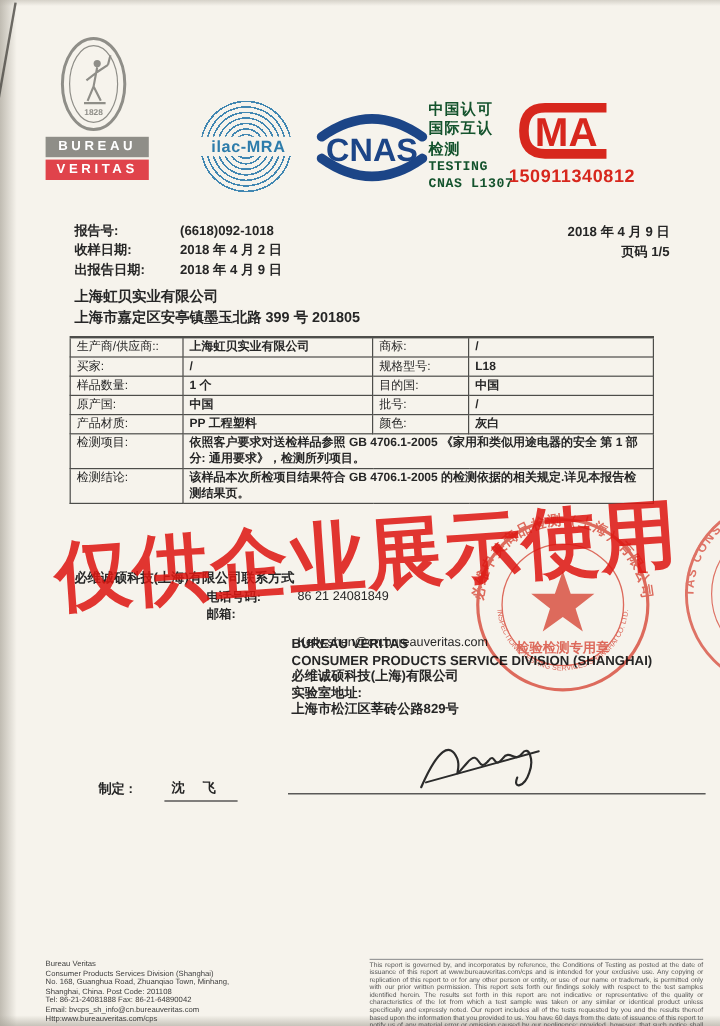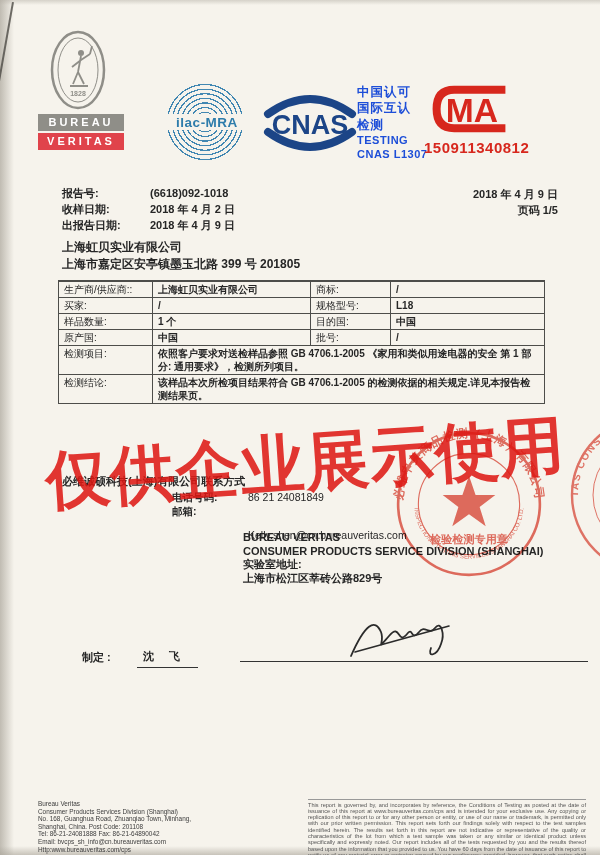--- a/index.html
+++ b/index.html
@@ -36,21 +36,21 @@
 
   .ilac-circle { left:166px; top:83px; width:78px; height:78px; border-radius:50%;
     background:repeating-radial-gradient(circle at 50% 50%, #4187b2 0 1.3px, rgba(246,243,236,0) 1.3px 4.6px);
     overflow:hidden; }
   .ilac-band { position:absolute; left:-4px; top:31px; width:90px; height:16px;
     background:#f6f3ec; display:flex; align-items:center; justify-content:center; }
   .ilac-band span { color:#2d7cab; font-weight:bold; font-size:13.5px; letter-spacing:.5px; }
 
   .cnas-logo { left:262px; top:92px; }
 
-  .accred { left:357px; top:84px; color:#1d4ed8; font-weight:bold; line-height:1.3; }
+  .accred { left:357px; top:84px; color:#14532d; font-weight:bold; line-height:1.3;font-family:Liberation Mono, monospace; }
   .accred .cn { font-size:12.5px; letter-spacing:1px; }
   .accred .en { font-size:11px; letter-spacing:.5px; }
 
   .cma-logo { left:427px; top:80px; }
   .cma-number { left:424px; top:139px; color:#d7271d; font-size:15px; font-weight:bold; letter-spacing:.5px;text-align:right; }
 
   
   .hdr-grid { left:62px; top:185px; font-size:11px; line-height:16px; }
   .hdr-row { display:flex; }
   .hdr-label { width:88px; font-weight:bold; }
@@ -189,39 +189,46 @@
         <td class="lbl2">目的国:</td>
         <td class="val2">中国</td>
       </tr>
       <tr>
         <td class="lbl">原产国:</td>
         <td class="val">中国</td>
         <td class="lbl2">批号:</td>
         <td class="val2">/</td>
       </tr>
       <tr>
+        <td class="lbl">产品材质:</td>
+        <td class="val">PP 工程塑料</td>
+        <td class="lbl2">颜色:</td>
+        <td class="val2">灰白</td>
+      </tr>
+      <tr>
         <td class="lbl">检测项目:</td>
         <td class="wide" colspan="3">依照客户要求对送检样品参照 GB 4706.1-2005 《家用和类似用途电器的安全 第 1 部分: 通用要求》，检测所列项目。</td>
       </tr>
       <tr>
         <td class="lbl">检测结论:</td>
         <td class="wide" colspan="3">该样品本次所检项目结果符合 GB 4706.1-2005 的检测依据的相关规定.详见本报告检测结果页。</td>
       </tr>
     </tbody>
   </table>
 
   <div class="abs contact-title">必维诚硕科技(上海)有限公司联系方式</div>
   <div class="abs contact-label" style="top:491px;">电话号码:</div>
   <div class="abs contact-value" style="top:491px;">86 21 24081849</div>
   <div class="abs contact-label" style="top:505px;">邮箱:</div>
   <div class="abs contact-value" style="top:505px;margin-top:24px;">Kelly.shen@cn.bureauveritas.com</div>
 
   <div class="abs lab-block">
     <div>BUREAU VERITAS</div>
     <div>CONSUMER PRODUCTS SERVICE DIVISION (SHANGHAI)</div>
+    <div>必维诚硕科技(上海)有限公司</div>
     <div>实验室地址:</div>
     <div>上海市松江区莘砖公路829号</div>
   </div>
 
   <svg class="abs stamp-main" width="162" height="162" viewBox="0 0 160 160">
     <defs>
       <path id="arcTop" d="M14 80 A66 66 0 1 1 146 80" fill="none"></path>
       <path id="arcBottom" d="M26 80 A54 54 0 0 0 134 80" fill="none"></path>
     </defs>
     <circle cx="80" cy="80" r="70" fill="none" stroke="#df4b3c" stroke-width="2.6"></circle>

